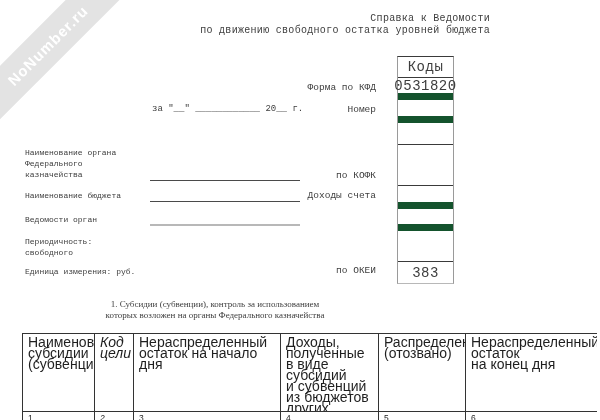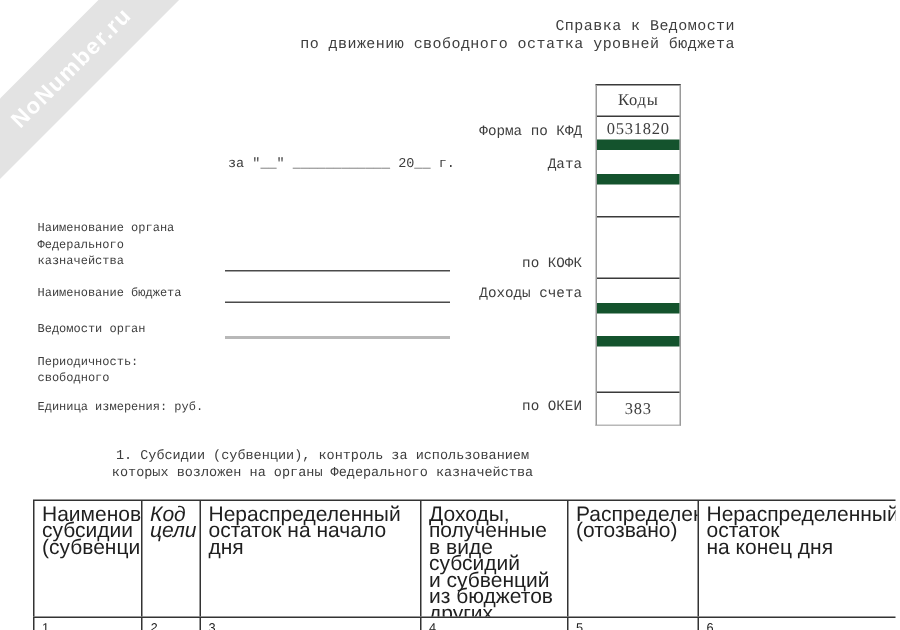--- a/index.html
+++ b/index.html
@@ -35,46 +35,45 @@
     text-align: right;
     font-size: 10px; line-height: 12px;
     letter-spacing: 0.3px;
   }
   .date-line {
     position: absolute;
     left: 152px; top: 103px;
     font-size: 9px; line-height: 12px;
   }
   .llabel { position: absolute; left: 25px; font-size: 8px; line-height: 11px; }
-  .rlabel { position: absolute; right: 212px; font-size: 9.5px; line-height: 12px; text-align: right; white-space: nowrap; }
+  .rlabel { position: absolute; right: 224px; font-size: 9.5px; line-height: 12px; text-align: right; white-space: nowrap; }
   .fill-line { position: absolute; left: 150px; width: 150px; height: 0; border-top: 1px solid #4a4a4a; }
   .fill-line.gray { border-top: 2px solid #b8b8b8; }
   
   .codes {
     position: absolute;
     left: 397px; top: 56px; width: 57px; height: 228px;
     border-top: 1px solid #3a3a3a;
     border-left: 1px solid #9a9a9a;
     border-right: 1px solid #9a9a9a;
     border-bottom: 1px solid #b8b8b8;
   }
   .crow {
     width: 100%;
     display: flex; align-items: center; justify-content: center;
-    font-size: 11px;
+    font-size: 14px;
     letter-spacing: 0.5px;
-    font-family: Liberation Serif, serif;
   }
   .bb-d { border-bottom: 1px solid #3a3a3a; }
   .bb-g { border-bottom: 7px solid #14532d; }
   .section-heading {
     position: absolute;
     left: 58px; top: 299px; width: 314px;
     text-align: center;
-    font-size: 9px; line-height: 10.5px;
+    font-size: 9px; line-height: 10.5px; font-family: Liberation Serif, serif;
   }
   
   .grid {
     position: absolute;
     left: 22px; top: 333px; width: 575px;
     font-family: "Liberation Sans", "DejaVu Sans", sans-serif;
     color: #1f1f1f;
   }
   .grid-header { display: flex; border-top: 1px solid #333; border-bottom: 1px solid #333; height: 79px; }
   .grid-nums { display: flex; height: 20px; }
@@ -120,21 +119,21 @@
     <div>Периодичность:</div>
     <div>свободного</div>
   </div>
   <div class="llabel" style="top:266px">Единица измерения: руб.</div>
 
   <div class="fill-line" style="top:180px"></div>
   <div class="fill-line" style="top:201px"></div>
   <div class="fill-line gray" style="top:224px"></div>
 
   <div class="rlabel" style="top:82px">Форма по КФД</div>
-  <div class="rlabel" style="top:104px">Дата</div>
+  <div class="rlabel" style="top:104px">Номер</div>
   <div class="rlabel" style="top:170px">по КОФК</div>
   <div class="rlabel" style="top:190px">Доходы счета</div>
   <div class="rlabel" style="top:265px">по ОКЕИ</div>
 
   <div class="codes">
     <div class="crow bb-d" style="height:21px">Коды</div>
     <div class="crow bb-g" style="height:22px">0531820</div>
     <div class="crow bb-g" style="height:23px"></div>
     <div class="crow bb-d" style="height:22px"></div>
     <div class="crow bb-d" style="height:41px"></div>

